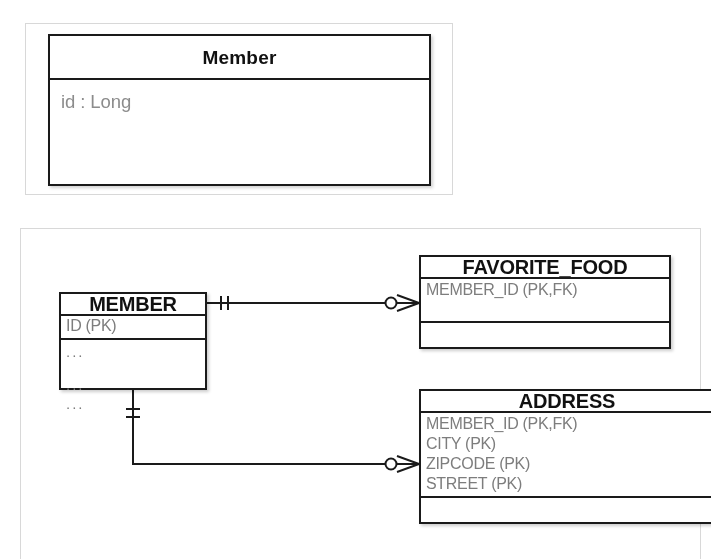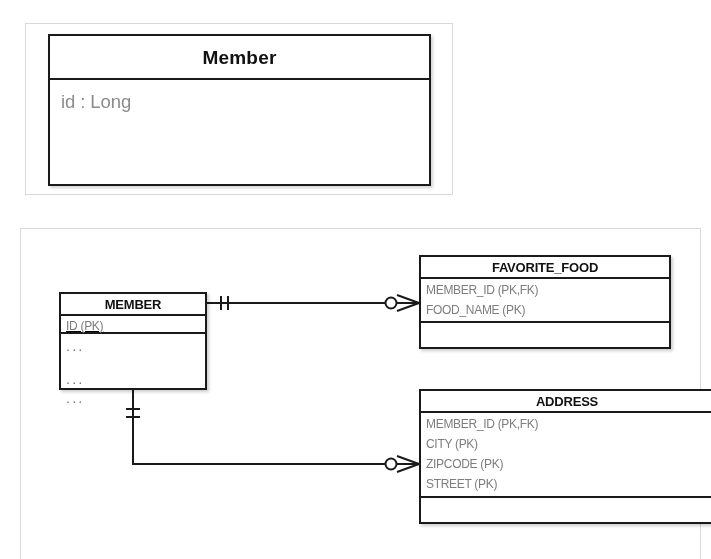--- a/index.html
+++ b/index.html
@@ -77,54 +77,54 @@
   .entity {
     position: absolute;
     border: 2px solid #1a1a1a;
     background: #ffffff;
     box-sizing: border-box;
     box-shadow: 2px 2px 3px rgba(0,0,0,0.2);
     z-index: 3;
   }
   .entity-title {
     text-align: center;
-    font-size: 13px;
+    font-size: 20px;
     font-weight: bold;
     color: #111111;
     border-bottom: 2px solid #1a1a1a;
     box-sizing: border-box;
     height: 22px;
     line-height: 21px;
     letter-spacing: -0.2px;
   }
   .entity-keys {
     border-bottom: 2px solid #1a1a1a;
     box-sizing: border-box;
     padding-left: 5px;
   }
   .entity-body {
     box-sizing: border-box;
     padding-left: 5px;
   }
   .entity-row {
-    font-size: 12px;
+    font-size: 16px;
     line-height: 20px;
     color: #7d7d7d;
     white-space: nowrap;
     letter-spacing: -0.3px;
   }
   .entity-row.dots {
     font-size: 15px;
     line-height: 19px;
     letter-spacing: 2px;
   }
 
   
   #entity-member { left: 38px; top: 63px; width: 148px; height: 98px; }
-  #entity-member .entity-keys { height: 18px; text-decoration: underline; }
+  #entity-member .entity-keys { height: 24px; }
   #entity-member .entity-body { height: 48px; padding-top: 2px; }
   #entity-member .spacer { height: 14px; }
 
   
   #entity-favorite-food { left: 398px; top: 26px; width: 252px; height: 94px; }
   #entity-favorite-food .entity-keys { height: 44px; padding-top: 1px; }
   #entity-favorite-food .entity-body { height: 24px; }
 
   
   #entity-address { left: 398px; top: 160px; width: 296px; height: 135px; }
@@ -191,21 +191,20 @@
       <div class="spacer"></div>
       <div class="entity-row dots">...</div>
       <div class="entity-row dots">...</div>
     </div>
   </div>
 
   <div class="entity" id="entity-favorite-food">
     <div class="entity-title">FAVORITE_FOOD</div>
     <div class="entity-keys">
       <div class="entity-row">MEMBER_ID (PK,FK)</div>
-      <div class="entity-row">FOOD_NAME (PK)</div>
     </div>
     <div class="entity-body"></div>
   </div>
 
   <div class="entity" id="entity-address">
     <div class="entity-title">ADDRESS</div>
     <div class="entity-keys">
       <div class="entity-row">MEMBER_ID (PK,FK)</div>
       <div class="entity-row">CITY (PK)</div>
       <div class="entity-row">ZIPCODE (PK)</div>

